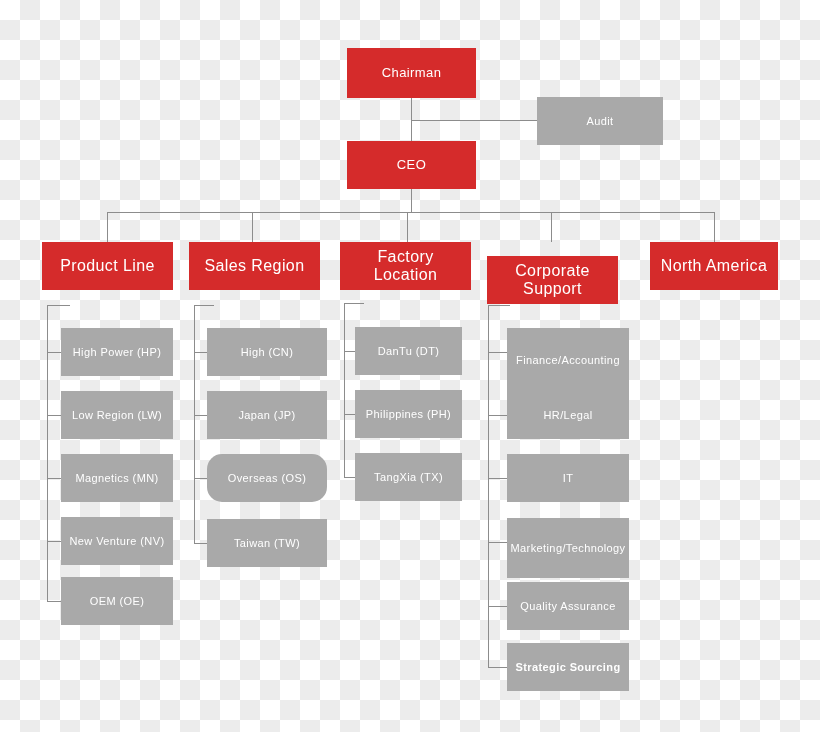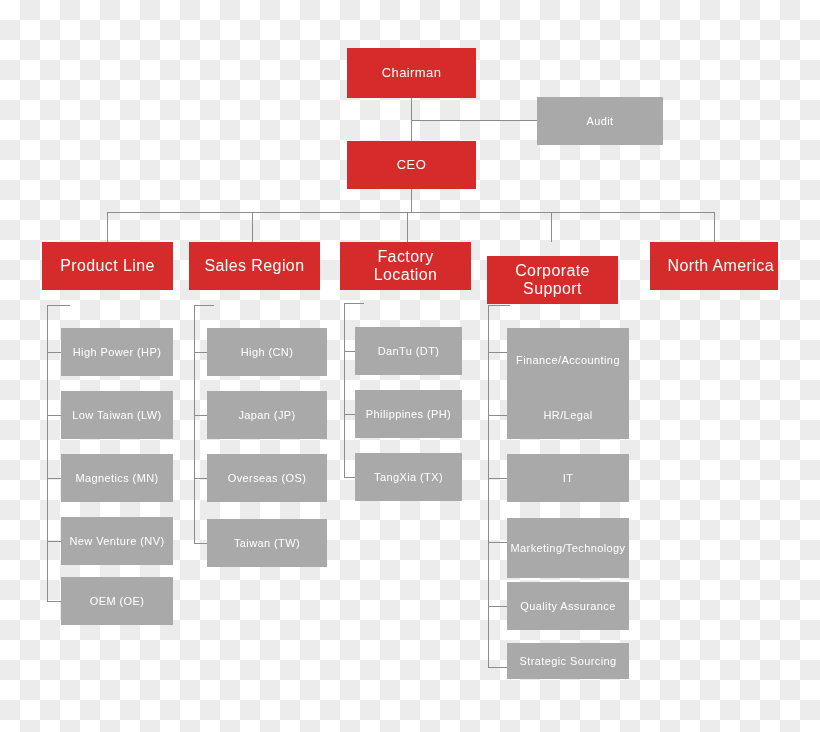--- a/index.html
+++ b/index.html
@@ -128,47 +128,47 @@
   </div>
   <div class="node red" style="left:189px; top:242px; width:131px; height:48px;">
     <span>Sales Region</span>
   </div>
   <div class="node red" style="left:340px; top:242px; width:131px; height:48px;">
     <span>Factory Location</span>
   </div>
   <div class="node red" style="left:487px; top:242px; width:131px; height:48px;margin-top:14px;">
     <span>Corporate Support</span>
   </div>
-  <div class="node red" style="left:650px; top:242px; width:128px; height:48px;justify-content:flex-end;">
+  <div class="node red" style="left:650px; top:242px; width:128px; height:48px;">
     <span>North America</span>
   </div>
 
   <div class="node gray" style="left:61px; top:328px; width:112px; height:48px;">
     <span>High Power (HP)</span>
   </div>
   <div class="node gray" style="left:61px; top:391px; width:112px; height:48px;">
-    <span>Low Taiwan (LW)</span>
+    <span>Low Region (LW)</span>
   </div>
   <div class="node gray" style="left:61px; top:454px; width:112px; height:48px;">
     <span>Magnetics (MN)</span>
   </div>
   <div class="node gray" style="left:61px; top:517px; width:112px; height:48px;">
     <span>New Venture (NV)</span>
   </div>
   <div class="node gray" style="left:61px; top:577px; width:112px; height:48px;">
     <span>OEM (OE)</span>
   </div>
 
   <div class="node gray" style="left:207px; top:328px; width:120px; height:48px;">
     <span>High (CN)</span>
   </div>
   <div class="node gray" style="left:207px; top:391px; width:120px; height:48px;text-align:center;">
     <span>Japan (JP)</span>
   </div>
-  <div class="node gray" style="left:207px; top:454px; width:120px; height:48px;">
+  <div class="node gray" style="left:207px; top:454px; width:120px; height:48px;border-radius:15px;">
     <span>Overseas (OS)</span>
   </div>
   <div class="node gray" style="left:207px; top:519px; width:120px; height:48px;">
     <span>Taiwan (TW)</span>
   </div>
 
   <div class="node gray" style="left:355px; top:327px; width:107px; height:48px;">
     <span>DanTu (DT)</span>
   </div>
   <div class="node gray" style="left:355px; top:390px; width:107px; height:48px;">
@@ -186,17 +186,17 @@
   </div>
   <div class="node gray" style="left:507px; top:454px; width:122px; height:48px;">
     <span>IT</span>
   </div>
   <div class="node gray" style="left:507px; top:518px; width:122px; height:60px;">
     <span>Marketing/Technology</span>
   </div>
   <div class="node gray" style="left:507px; top:582px; width:122px; height:48px;">
     <span>Quality Assurance</span>
   </div>
-  <div class="node gray" style="left:507px; top:643px; width:122px; height:36px;">
+  <div class="node gray" style="left:507px; top:643px; width:122px; height:48px;font-weight:bold;">
     <span>Strategic Sourcing</span>
   </div>
 
 </div>
 
 </body></html>

